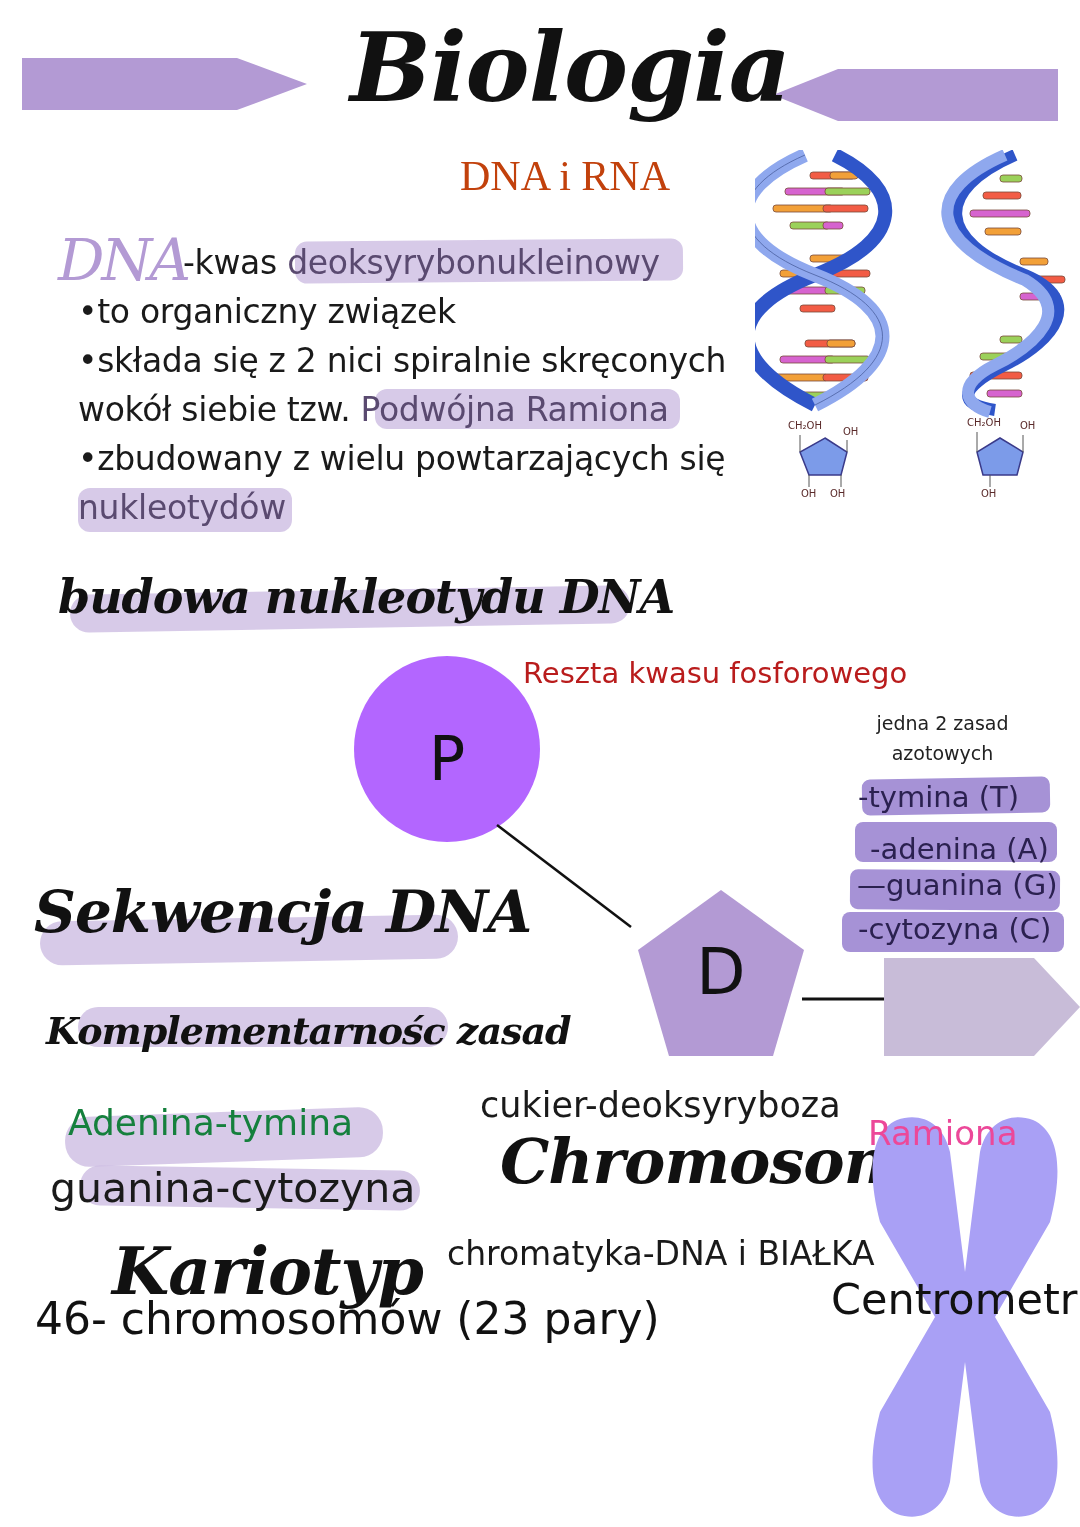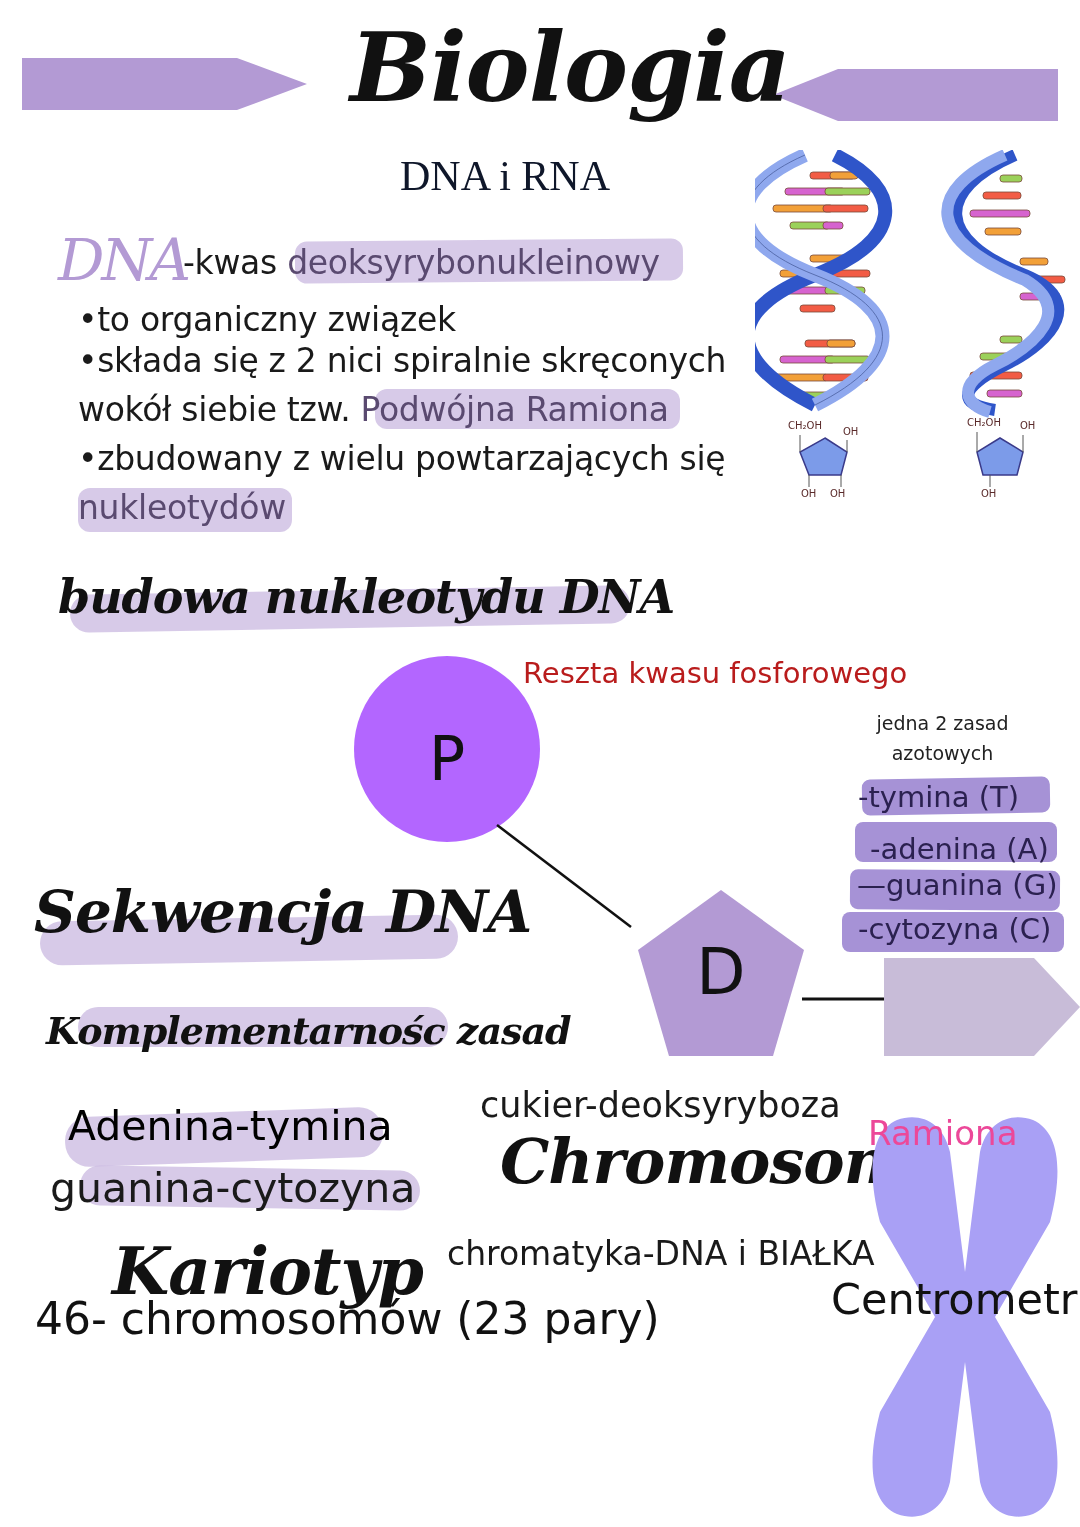--- a/index.html
+++ b/index.html
@@ -16,32 +16,32 @@
 <body>
 
 <svg class="abs" style="left:22px;top:58px;" width="285" height="52" viewBox="0 0 285 52">
   <polygon points="0,0 215,0 285,26 215,52 0,52" fill="#b39ad4"></polygon>
 </svg>
 <svg class="abs" style="left:773px;top:69px;" width="285" height="52" viewBox="0 0 285 52">
   <polygon points="0,26 65,0 285,0 285,52 65,52" fill="#b39ad4"></polygon>
 </svg>
 
 <div class="abs script" style="left:350px;top:-2px;width:380px;text-align:center;font-size:96px;line-height:140px;">Biologia</div>
-<div class="abs" style="left:400px;top:152px;width:270px;text-align:left;font-family:'Liberation Serif',serif;font-size:42px;color:#0f172a;">DNA i RNA</div>
+<div class="abs" style="left:400px;top:152px;width:270px;text-align:right;font-family:'Liberation Serif',serif;font-size:42px;color:#c2410c;">DNA i RNA</div>
 
 <div>
   <div class="hl" style="left:295px;top:240px;width:388px;height:42px;transform:rotate(-0.5deg);"></div>
   <div class="hl" style="left:375px;top:389px;width:305px;height:40px;"></div>
   <div class="hl" style="left:78px;top:488px;width:214px;height:44px;"></div>
 
   <div class="abs" style="left:58px;top:226px;font-family:'DejaVu Serif',serif;font-style:italic;font-size:58px;color:#b39ad4;letter-spacing:-3px;">DNA</div>
   <div class="abs body-text" style="left:183px;top:238px;white-space:nowrap;">
     <span>-kwas </span><span class="hl-text">deoksyrybonukleinowy</span>
   </div>
-  <div class="abs body-text" style="left:78px;top:295px;white-space:nowrap;">•to organiczny związek</div>
+  <div class="abs body-text" style="left:78px;top:287px;white-space:nowrap;">•to organiczny związek</div>
   <div class="abs body-text" style="left:78px;top:336px;white-space:nowrap;">•składa się z 2 nici spiralnie skręconych</div>
   <div class="abs body-text" style="left:78px;top:385px;white-space:nowrap;">
     <span>wokół siebie tzw. </span><span class="hl-text">Podwójna Ramiona</span>
   </div>
   <div class="abs body-text" style="left:78px;top:434px;white-space:nowrap;">•zbudowany z wielu powtarzających się</div>
   <div class="abs body-text hl-text" style="left:78px;top:483px;white-space:nowrap;">nukleotydów</div>
 </div>
 
 <svg class="abs" style="left:755px;top:150px;" width="320" height="360" viewBox="0 0 320 360">
 
@@ -157,21 +157,21 @@
 </div>
 
 <div class="hl" style="left:40px;top:918px;width:418px;height:44px;transform:rotate(-1deg);border-radius:22px;"></div>
 <div class="abs script" style="left:34px;top:878px;font-size:58px;white-space:nowrap;">Sekwencja DNA</div>
 
 <div class="hl" style="left:78px;top:1007px;width:370px;height:40px;border-radius:20px;"></div>
 <div class="abs script" style="left:46px;top:1008px;font-size:38px;white-space:nowrap;">Komplementarnośc zasad</div>
 
 <div class="hl" style="left:65px;top:1112px;width:318px;height:50px;transform:rotate(-2deg);border-radius:24px;"></div>
 <div class="hl" style="left:80px;top:1168px;width:340px;height:40px;transform:rotate(1deg);border-radius:20px;"></div>
-<div class="abs" style="left:68px;top:1102px;font-size:41px;white-space:nowrap;color:#000000;">Adenina-tymina</div>
+<div class="abs" style="left:68px;top:1102px;font-size:36px;white-space:nowrap;color:#15803d;">Adenina-tymina</div>
 <div class="abs" style="left:50px;top:1164px;font-size:41px;white-space:nowrap;color:#1a1a1a;">guanina-cytozyna</div>
 
 <div class="abs" style="left:480px;top:1085px;font-size:35px;white-space:nowrap;color:#1a1a1a;">cukier-deoksyryboza</div>
 <div class="abs script" style="left:500px;top:1125px;font-size:62px;white-space:nowrap;">Chromosom</div>
 <div class="abs" style="left:447px;top:1234px;font-size:33px;white-space:nowrap;color:#1a1a1a;">chromatyka-DNA i BIAŁKA</div>
 
 <svg class="abs" style="left:865px;top:1112px;" width="200" height="410" viewBox="0 0 200 410">
   <path d="M32 8 C 55 0, 78 10, 85 40 L 100 160 L 115 40 C 122 10, 145 0, 168 8 C 195 20, 198 60, 185 110 L 130 205 L 185 300 C 198 350, 195 390, 168 402 C 145 410, 122 400, 115 370 L 100 250 L 85 370 C 78 400, 55 410, 32 402 C 5 390, 2 350, 15 300 L 70 205 L 15 110 C 2 60, 5 20, 32 8 Z" fill="#a9a0f5"></path>
 </svg>
 <div class="abs" style="left:868px;top:1113px;font-size:34px;white-space:nowrap;color:#ec4899;">Ramiona</div>

